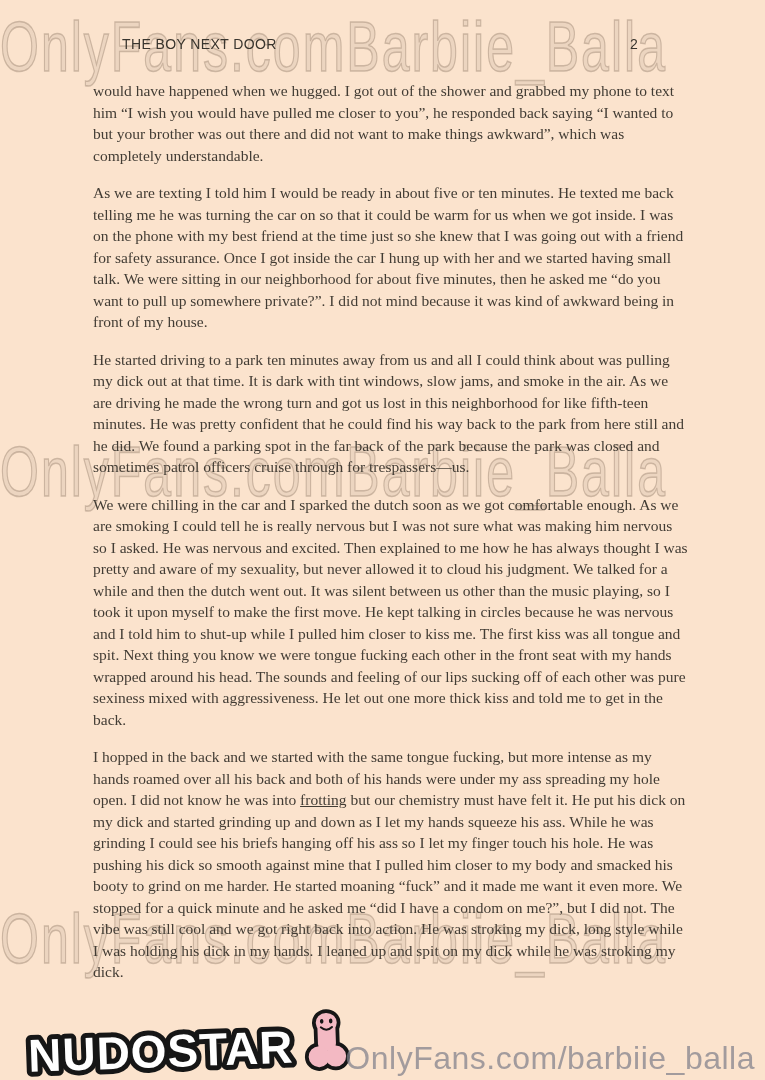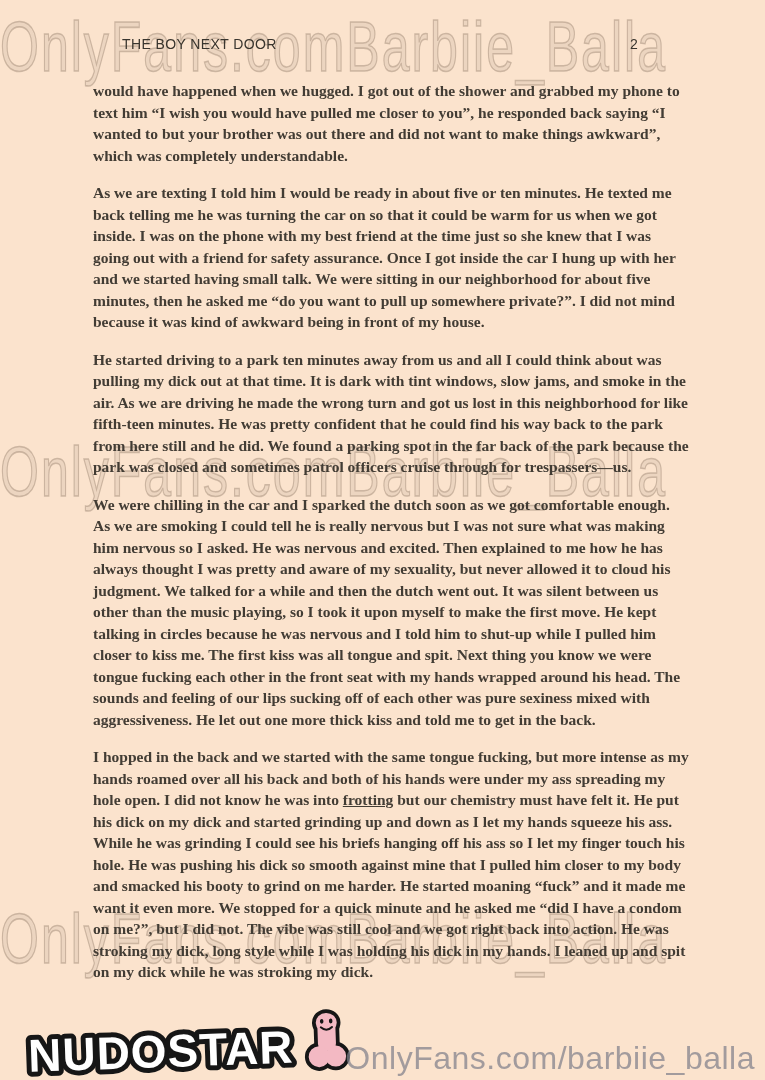--- a/index.html
+++ b/index.html
@@ -47,21 +47,21 @@
   
   .content {
     position: absolute;
     left: 93px; top: 80px;
     width: 596px;
     z-index: 10;
     color: #423c34;
     font-size: 15.5px;
     line-height: 21.5px;
   }
-  .content p { margin: 0 0 16px 0; font-weight: bold; }
+  .content p { margin: 0 0 16px 0; }
   .u-word { text-decoration: underline; text-decoration-thickness: 1px; }
 
   
   .logo-wrap {
     position: absolute;
     left: 22px; top: 1004px;
     z-index: 20;
     transform: rotate(-2deg);
   }
 

